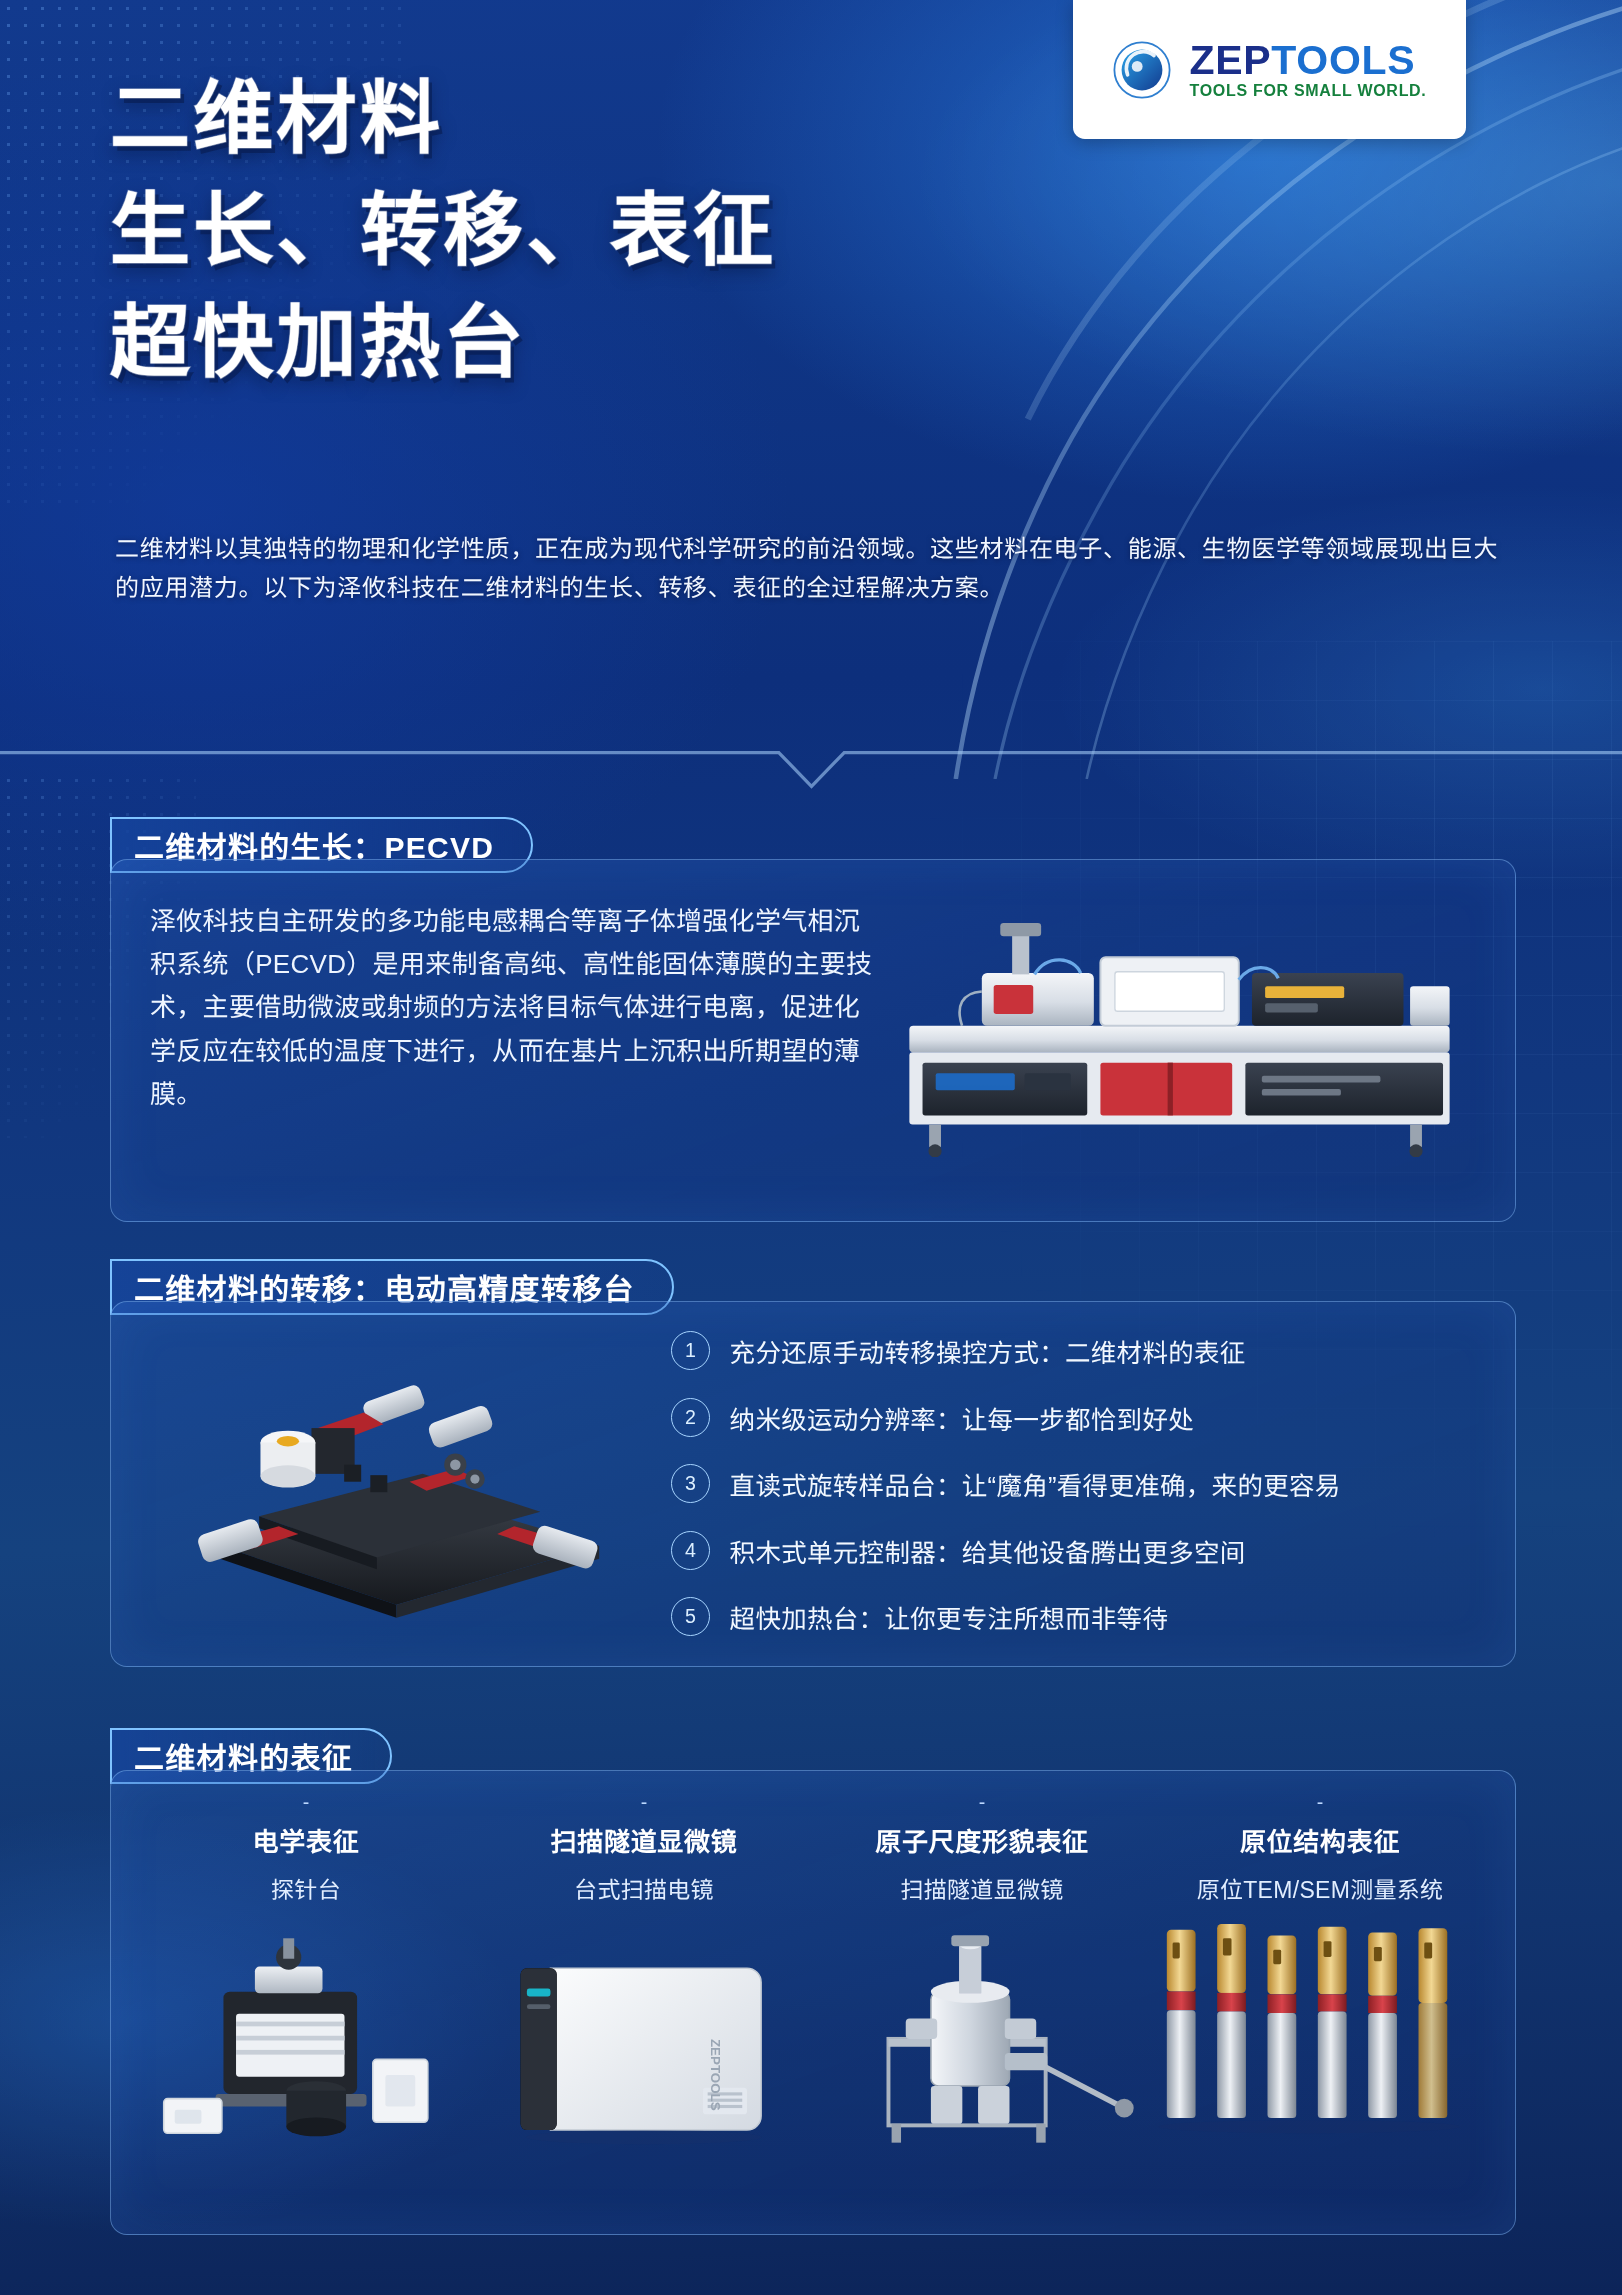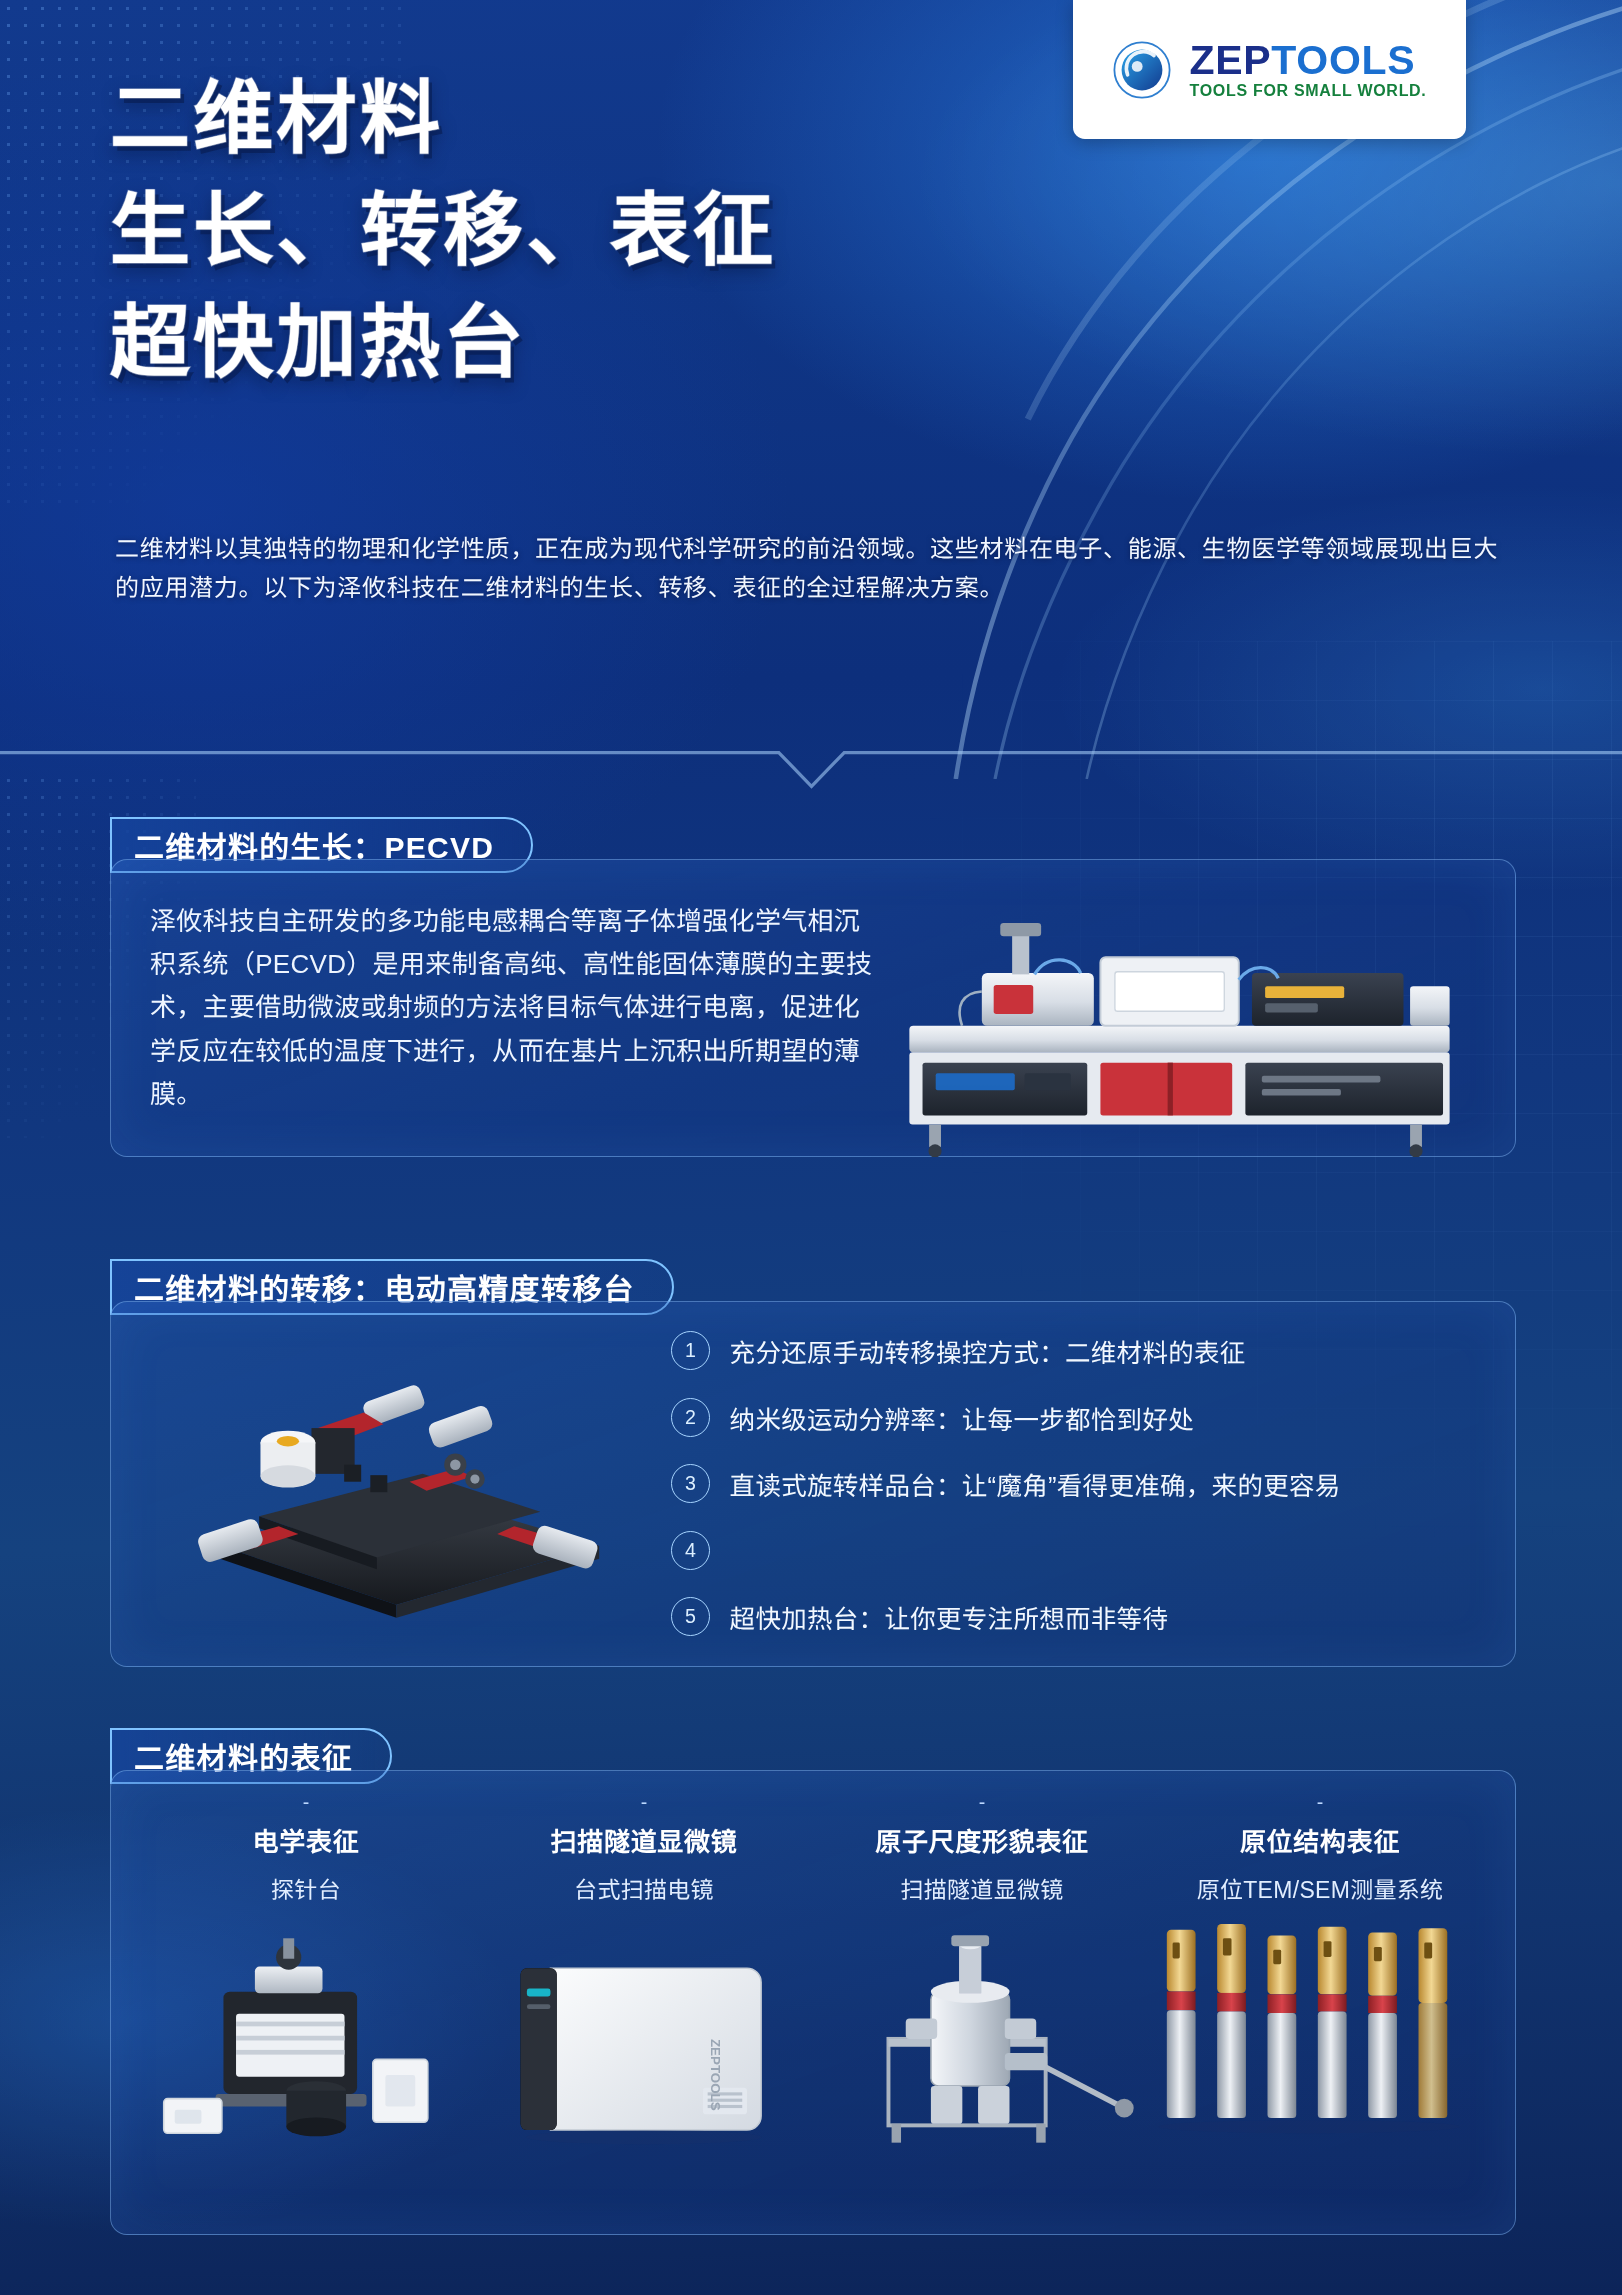--- a/index.html
+++ b/index.html
@@ -191,21 +191,21 @@
     border: 1.3px solid rgba(140,195,255,0.45);
     border-radius: 17px;
     background: linear-gradient(160deg, rgba(38,92,185,0.34) 0%, rgba(22,60,140,0.30) 55%, rgba(18,48,120,0.34) 100%);
     box-shadow: inset 0 0 52px rgba(90,160,255,0.10);
     position: relative;
     box-sizing: border-box;
   }
 
   
   #section-growth { top: 817px; }
-  #section-growth .panel { height: 298px; padding: 34px 39px; display: flex; }
+  #section-growth .panel { height: 363px; padding: 34px 39px; display: flex; }
   .growth-text {
     width: 733px;
     font-size: 26px;
     line-height: 1.66;
     letter-spacing: 0.3px;
     color: #eef5ff;
     padding-top: 6.5px;
   }
   .growth-img { flex: 1; position: relative; }
 
@@ -449,20 +449,21 @@
       <div class="feature-row">
         <span class="feat-num">2</span>
         <span class="feat-text">纳米级运动分辨率：让每一步都恰到好处</span>
       </div>
       <div class="feature-row">
         <span class="feat-num">3</span>
         <span class="feat-text">直读式旋转样品台：让“魔角”看得更准确，来的更容易</span>
       </div>
       <div class="feature-row">
         <span class="feat-num">4</span>
+        <span class="feat-text">积木式单元控制器：给其他设备腾出更多空间</span>
       </div>
       <div class="feature-row">
         <span class="feat-num">5</span>
         <span class="feat-text">超快加热台：让你更专注所想而非等待</span>
       </div>
     </div>
   </div>
 </div>
 
 <div class="section" id="section-char">

